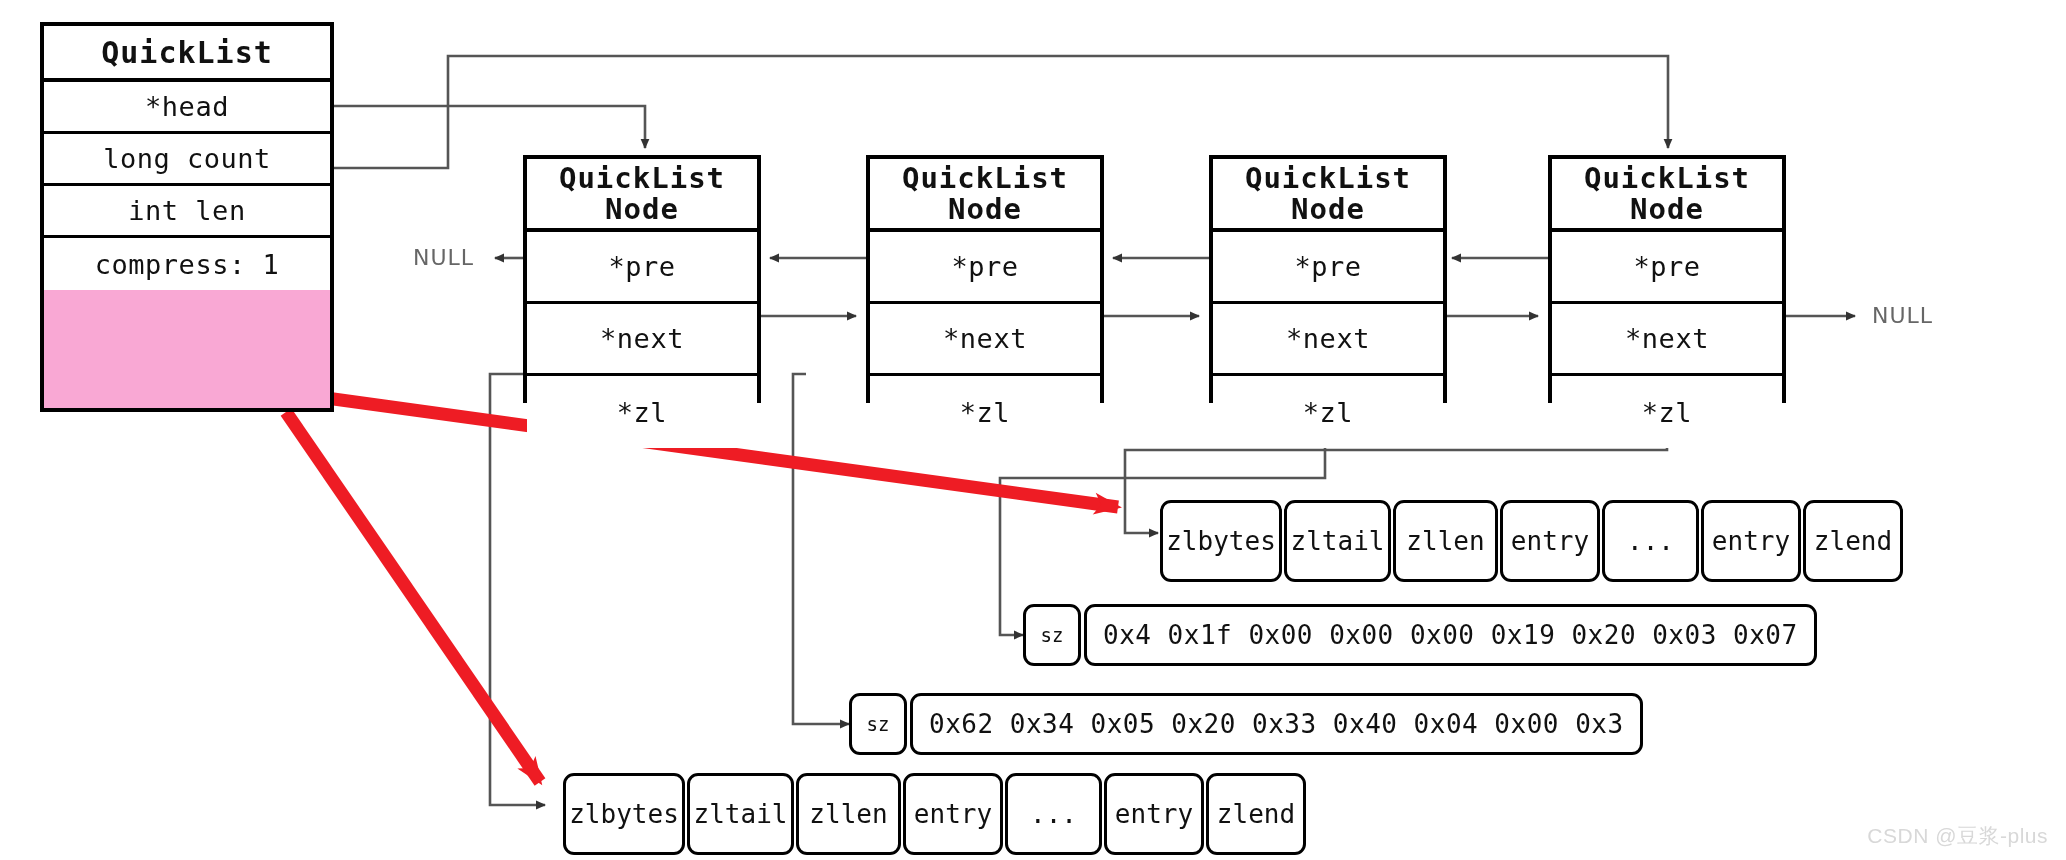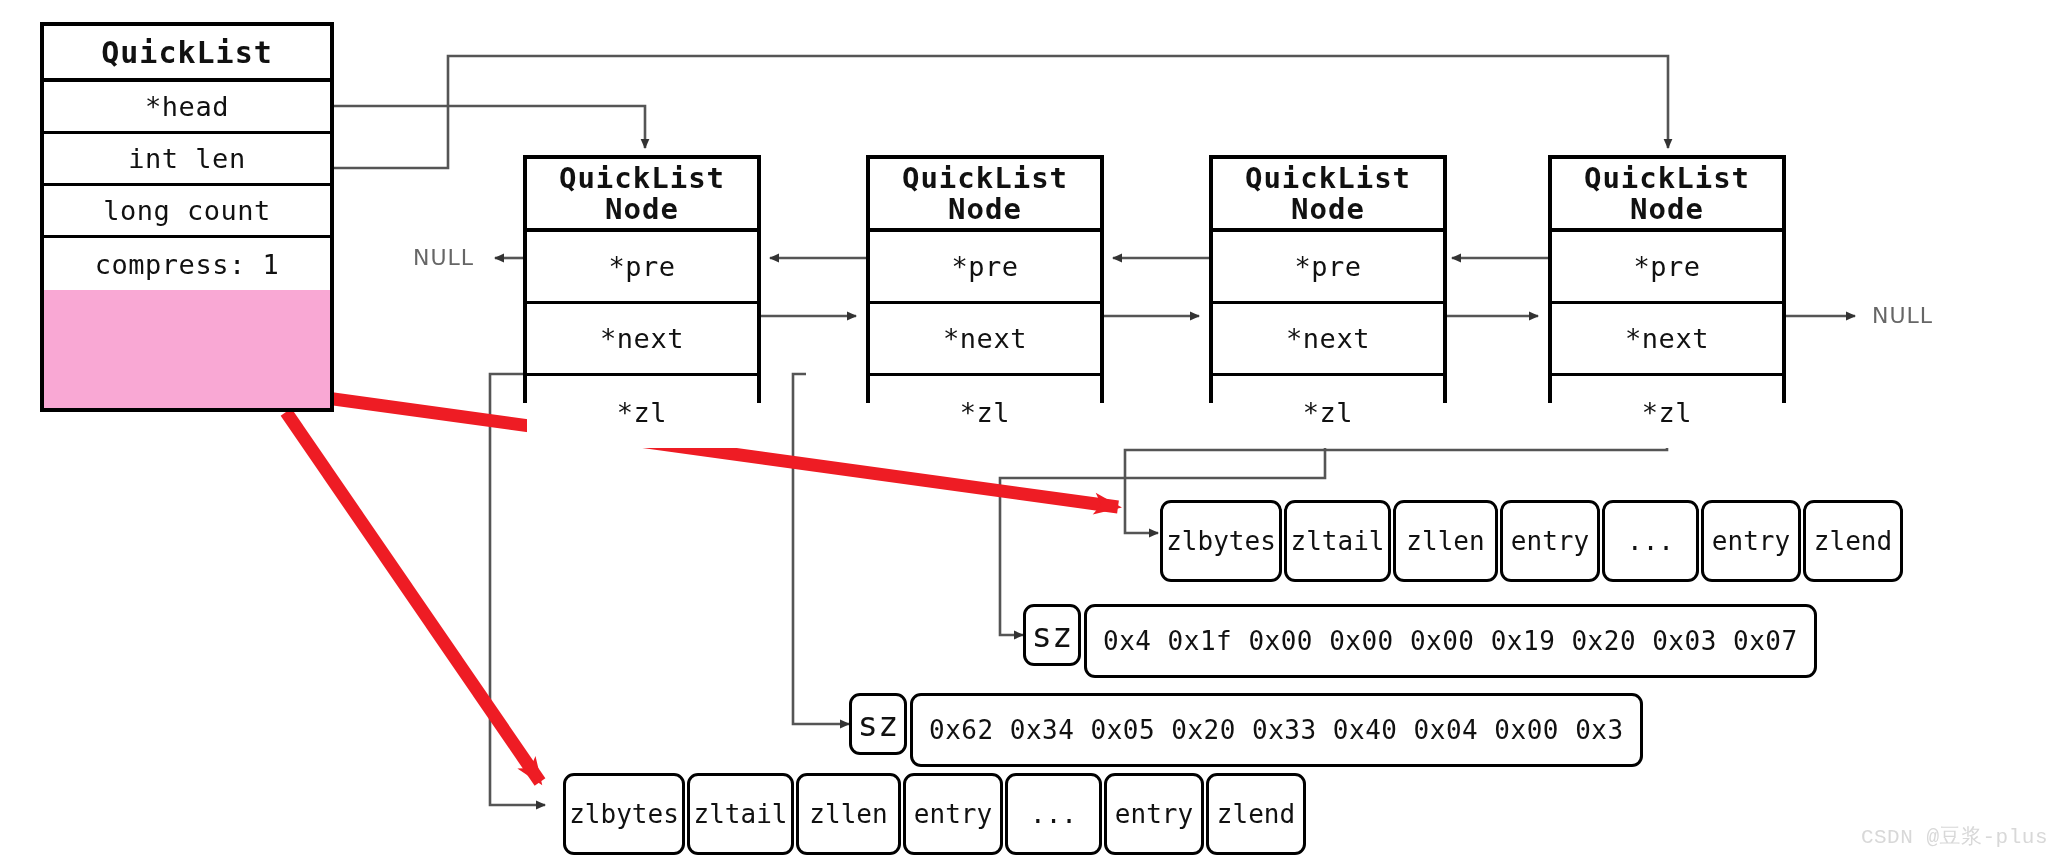--- a/index.html
+++ b/index.html
@@ -44,37 +44,37 @@
     font-size:26px;color:#111;height:82px;box-sizing:border-box;
     margin-right:2px;padding:0 9px;white-space:nowrap;
   }
   .zcell:last-child{margin-right:0;}
 
   
   .szrow{position:absolute;display:flex;align-items:stretch;}
   .szlabel{
     border:3px solid #000;border-radius:11px;background:#fff;
     display:flex;align-items:center;justify-content:center;
-    width:58px;height:62px;font-size:34px;color:#111;box-sizing:border-box;margin-right:3px;
+    width:58px;height:62px;font-size:19px;color:#111;box-sizing:border-box;margin-right:3px;
   }
   .szbytes{
     border:3px solid #000;border-radius:11px;background:#fff;
     display:flex;align-items:center;justify-content:flex-start;
-    height:74px;font-size:26px;color:#111;box-sizing:border-box;
+    height:62px;font-size:26px;color:#111;box-sizing:border-box;
     padding:2px 16px;white-space:pre;letter-spacing:0.5px;
   }
 
   
   .nulllbl{
     position:absolute;font-size:22px;color:#666;letter-spacing:1px;
     font-family:"DejaVu Sans","Liberation Sans",sans-serif;
   }
   #watermark{
     position:absolute;right:18px;bottom:10px;font-size:21px;color:#d8d8d8;
-    font-family:Liberation Mono, monospace;letter-spacing:0.5px;
+    font-family:Liberation Sans, sans-serif;letter-spacing:0.5px;
   }
 
   svg#wires{position:absolute;left:0;top:0;width:2066px;height:860px;pointer-events:none;}
 </style>
 </head>
 <body>
 
 <div id="stage">
 
   <svg id="wires" viewBox="0 0 2066 860">
@@ -115,22 +115,22 @@
 
     <g stroke="#ee1c24" stroke-width="13" fill="none" stroke-linecap="butt">
       <path d="M290,393 L1118,507" marker-end="url(#ahr)"></path>
       <path d="M286,412 L540,782" marker-end="url(#ahr)"></path>
     </g>
   </svg>
 
   <div class="struct" id="quicklist">
     <div class="cell head">QuickList</div>
     <div class="cell">*head</div>
+    <div class="cell">long count</div>
     <div class="cell">int len</div>
-    <div class="cell">long count</div>
     <div class="cell">compress: 1</div>
   </div>
 
   <div class="struct node" id="node1">
     <div class="cell head">
       <span>QuickList</span>
       <span>Node</span>
     </div>
     <div class="cell fld">*pre</div>
     <div class="cell fld">*next</div>

